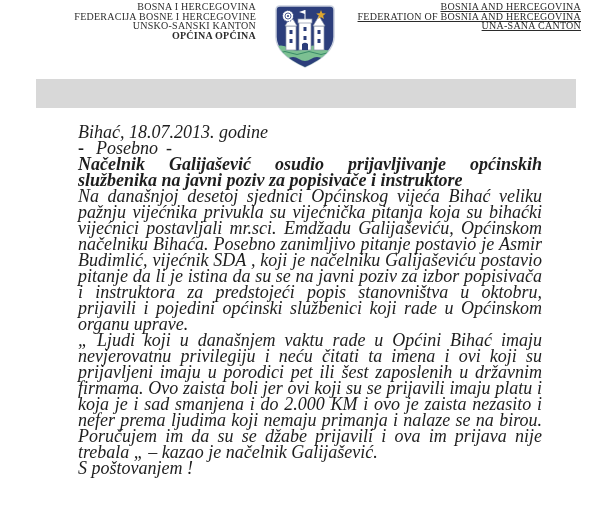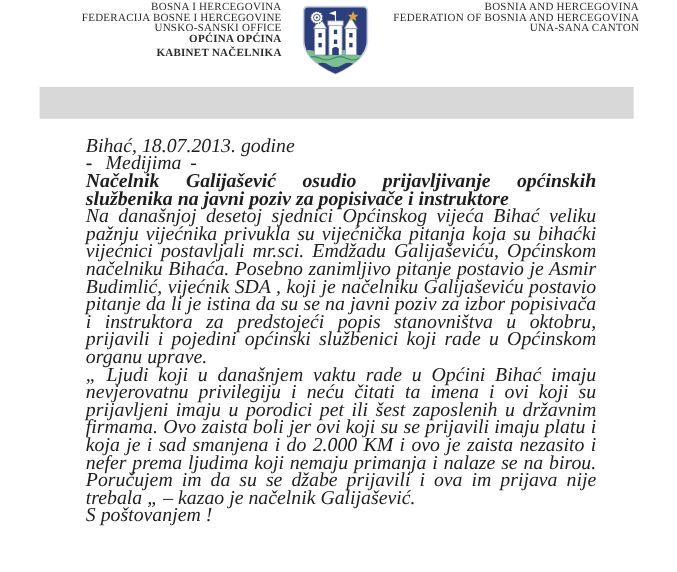--- a/index.html
+++ b/index.html
@@ -15,21 +15,21 @@
 
   
   .lh-block {
     position: absolute; top: 2px;
     text-align: right;
     font-size: 10px; line-height: 9.6px;
     letter-spacing: 0.25px;
     color: #2b2b2b;
   }
   .lh-left  { left: 38px;  width: 218px; }
-  .lh-right { left: 353px; width: 228px; }
+  .lh-right { left: 353px; width: 228px; text-decoration: underline; }
   .lh-line { white-space: nowrap; }
   .lh-line.bold { font-weight: bold; }
   .lh-line.gap { margin-top: 4px; }
 
   .crest { position: absolute; left: 273px; top: 3px; width: 64px; height: 67px; }
   .crest svg { display: block; width: 100%; height: 100%; }
 
   
   .band {
     position: absolute; left: 36px; top: 79px;
@@ -54,23 +54,22 @@
   .closing { margin: 16px 0 0 0; }
 </style>
 </head>
 <body>
 
 <div class="page">
 
   <div class="lh-block lh-left">
     <div class="lh-line">BOSNA I HERCEGOVINA</div>
     <div class="lh-line">FEDERACIJA BOSNE I HERCEGOVINE</div>
-    <div class="lh-line">UNSKO-SANSKI OFFICE</div>
+    <div class="lh-line">UNSKO-SANSKI KANTON</div>
     <div class="lh-line bold">OPĆINA OPĆINA</div>
-    <div class="lh-line bold gap">KABINET NAČELNIKA</div>
   </div>
 
   <div class="crest">
     <svg viewBox="0 0 64 67" xmlns="http://www.w3.org/2000/svg">
       <defs>
         <clipPath id="shieldClip">
           <path d="M7,3 L57,3 Q61,3 61,7 L61,34 Q61,51 32,64 Q3,51 3,34 L3,7 Q3,3 7,3 Z"></path>
         </clipPath>
       </defs>
 
@@ -120,21 +119,21 @@
     <div class="lh-line">FEDERATION OF BOSNIA AND HERCEGOVINA</div>
     <div class="lh-line">UNA-SANA CANTON</div>
   </div>
 
   <div class="band"></div>
 
   <div class="letter-body">
     <p class="dateline">Bihać, 18.07.2013. godine</p>
 
     <p class="addressee">
-      <span class="dash-left">-</span><span>Medijima</span><span class="dash-right">-</span>
+      <span class="dash-left">-</span><span>Posebno</span><span class="dash-right">-</span>
     </p>
 
     <p class="headline">Načelnik Galijašević osudio prijavljivanje općinskih službenika na javni poziv za popisivače i instruktore</p>
 
     <p class="para">Na današnjoj desetoj sjednici Općinskog vijeća Bihać veliku pažnju vijećnika privukla su vijećnička pitanja koja su bihaćki vijećnici postavljali mr.sci. Emdžadu Galijaševiću, Općinskom načelniku Bihaća. Posebno zanimljivo pitanje postavio je Asmir Budimlić, vijećnik SDA , koji je načelniku Galijaševiću postavio pitanje da li je istina da su se na javni poziv za izbor popisivača i instruktora za predstojeći popis stanovništva u oktobru, prijavili i pojedini općinski službenici koji rade u Općinskom organu uprave.</p>
     <p class="para">„ Ljudi koji u današnjem vaktu rade u Općini Bihać imaju nevjerovatnu privilegiju i neću čitati ta imena i ovi koji su prijavljeni imaju u porodici pet ili šest zaposlenih u državnim firmama. Ovo zaista boli jer ovi koji su se prijavili imaju platu i koja je i sad smanjena i do 2.000 KM i ovo je zaista nezasito i nefer prema ljudima koji nemaju primanja i nalaze se na birou. Poručujem im da su se džabe prijavili i ova im prijava nije trebala „ – kazao je načelnik Galijašević.</p>
 
     <p class="closing">S poštovanjem !</p>
   </div>
 

